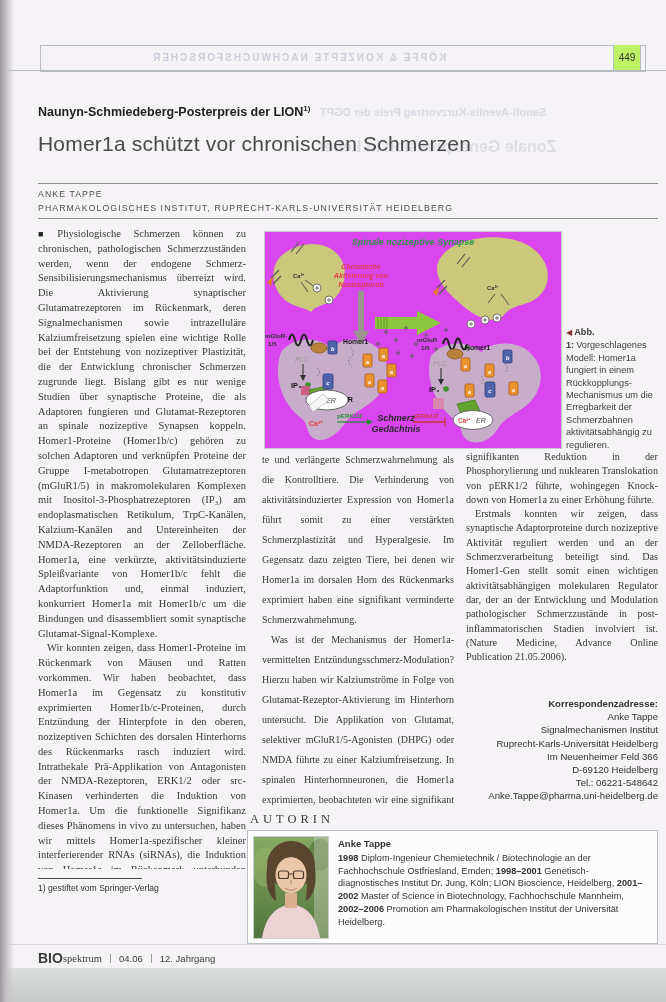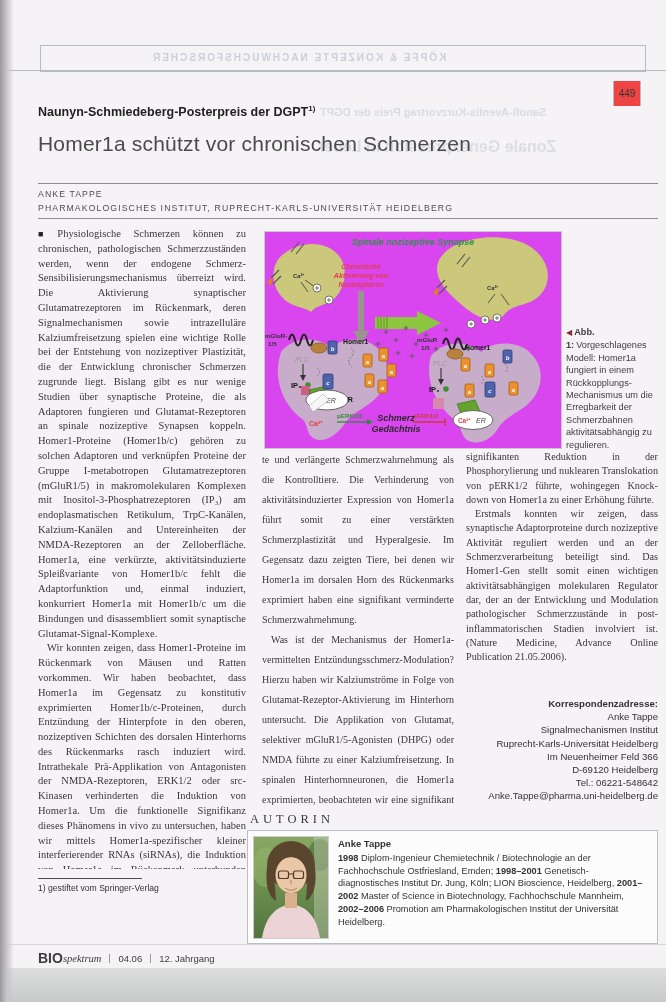--- a/index.html
+++ b/index.html
@@ -9,21 +9,21 @@
   
   .scan-left{left:0;top:0;width:14px;height:1002px;z-index:40;
     background:linear-gradient(to right,#9b989e,#c6c3c8 45%,rgba(246,243,246,0));}
   .scan-bottom{left:0;top:968px;width:666px;height:34px;z-index:30;
     background:linear-gradient(#dcdedd,#c7cac9);}
   .bleed{color:#8fa0b6;transform:scaleX(-1);white-space:nowrap;}
   
   .band{left:40px;top:45px;width:604px;height:25px;border:1px solid #b6bdc2;z-index:5;}
   .band-text{left:110px;top:6px;font-size:10px;font-weight:bold;letter-spacing:2px;opacity:.42;}
   .pn-box{left:572px;top:-1px;width:26px;height:25px;border-left:1px solid #b6bdc2;border-right:1px solid #b6bdc2;
-    display:flex;align-items:center;justify-content:center;font-size:10px;color:#333;background:#ef4444;margin-top:36px;}
+    display:flex;align-items:center;justify-content:center;font-size:10px;color:#333;background:#bef264;}
   .hairline{left:0;top:70px;width:666px;height:1px;background:#b6bdc2;}
   .bleed1{left:320px;top:106px;font-size:11px;font-weight:bold;opacity:.28;}
   .bleed2{left:318px;top:138px;font-size:16px;font-weight:bold;opacity:.26;}
   .kicker{left:38px;top:104px;font-size:12.5px;font-weight:bold;color:#222;}
   .kicker sup{font-size:8px;}
   .title{left:38px;top:132px;font-size:21px;color:#4a4a4a;letter-spacing:.2px;}
   .rule{left:38px;width:620px;height:1px;background:#8e8e8e;}
   .byline{left:38px;font-size:8.7px;letter-spacing:1.1px;color:#4e4e4e;}
   
   .col{color:#383838;font-family:"Liberation Serif",serif;text-align:justify;}
@@ -49,38 +49,38 @@
   .aut-head{left:250px;top:812px;font-family:"Liberation Serif",serif;font-size:12.5px;letter-spacing:4px;color:#3a3a3a;}
   .aut-box{left:247px;top:830px;width:409px;height:112px;border:1px solid #b9c0c4;background:#fdfcfd;z-index:35;}
   .aut-photo{left:5px;top:5px;width:74px;height:101px;border:1px solid #ccc;overflow:hidden;}
   .aut-bio{left:90px;top:7px;width:310px;font-size:9.2px;line-height:12.8px;color:#333;}
   .aut-name{font-weight:bold;font-size:9.5px;margin-bottom:1px;}
   .aut-bio .b{font-weight:bold;}
   
   .foot-rule{left:0;top:944px;width:666px;height:1px;background:#d8d5d9;}
   .footer{left:38px;top:950px;display:flex;align-items:center;font-size:9.5px;color:#3d3d3d;z-index:35;}
   .footer .brand-b{font-weight:bold;font-size:14px;}
-  .footer .brand-i{font-style:italic;font-family:"Liberation Serif",serif;font-size:10.5px;}
+  .footer .brand-i{font-family:"Liberation Serif",serif;font-size:10.5px;}
   .footer .sep{width:1px;height:9px;background:#9a9a9a;margin:0 8px;}
 </style>
 </head>
 <body>
 
 <div class="abs scan-left"></div>
 <div class="abs scan-bottom"></div>
 
 <div class="abs band">
   <div class="abs band-text bleed">KÖPFE &amp; KONZEPTE   NACHWUCHSFORSCHER</div>
   <div class="abs pn-box">449</div>
 </div>
 <div class="abs hairline"></div>
 <div class="abs bleed1 bleed">Sanofi-Aventis-Kurzvortrag Preis der DGPT</div>
 <div class="abs bleed2 bleed">Zonale Genexpression in Leber</div>
 
-<div class="abs kicker"><span>Naunyn-Schmiedeberg-Posterpreis der DGPT</span><sup>1)</sup></div>
+<div class="abs kicker"><span>Naunyn-Schmiedeberg-Posterpreis der LION</span><sup>1)</sup></div>
 <h1 class="abs title" style="margin:0;font-weight:normal;">Homer1a schützt vor chronischen Schmerzen</h1>
 <div class="abs rule" style="top:183px;"></div>
 <div class="abs byline" style="top:189px;">ANKE TAPPE</div>
 <div class="abs byline" style="top:203px;">PHARMAKOLOGISCHES INSTITUT, RUPRECHT-KARLS-UNIVERSITÄT HEIDELBERG</div>
 <div class="abs rule" style="top:218px;"></div>
 
 <div class="abs col col1">
   <p><span class="bullet">■</span><span>Physiologische Schmerzen können zu chronischen, pathologischen Schmerzzuständen werden, wenn der endogene Schmerz-Sensibilisierungsmechanismus überreizt wird. Die Aktivierung synaptischer Glutamatrezeptoren im Rückenmark, deren Signalmechanismen sowie intrazelluläre Kalziumfreisetzung spielen eine wichtige Rolle bei der Entstehung von nozizeptiver Plastizität, die der Entwicklung chronischer Schmerzen zugrunde liegt. Bislang gibt es nur wenige Studien über synaptische Proteine, die als Adaptoren fungieren und Glutamat-Rezeptoren an spinale nozizeptive Synapsen koppeln. Homer1-Proteine (Homer1b/c) gehören zu solchen Adaptoren und verknüpfen Proteine der Gruppe I-metabotropen Glutamatrezeptoren (mGluR1/5) in makromolekularen Komplexen mit Inositol-3-Phosphatrezeptoren (IP₃) am endoplasmatischen Retikulum, TrpC-Kanälen, Kalzium-Kanälen and Untereinheiten der NMDA-Rezeptoren an der Zelloberfläche. Homer1a, eine verkürzte, aktivitätsinduzierte Spleißvariante von Homer1b/c fehlt die Adaptorfunktion und, einmal induziert, konkurriert Homer1a mit Homer1b/c um die Bindungen und disassembliert somit synaptische Glutamat-Signal-Komplexe.</span></p>
   <p>Wir konnten zeigen, dass Homer1-Proteine im Rückenmark von Mäusen und Ratten vorkommen. Wir haben beobachtet, dass Homer1a im Gegensatz zu konstitutiv exprimierten Homer1b/c-Proteinen, durch Entzündung der Hinterpfote in den oberen, nozizeptiven Schichten des dorsalen Hinterhorns des Rückenmarks rasch induziert wird. Intrathekale Prä-Applikation von Antagonisten der NMDA-Rezeptoren, ERK1/2 oder src-Kinasen verhinderten die Induktion von Homer1a. Um die funktionelle Signifikanz dieses Phänomens in vivo zu untersuchen, haben wir mittels Homer1a-spezifischer kleiner interferierender RNAs (siRNAs), die Induktion von Homer1a im Rückenmark unterbunden (Knock-down). In verschiedenen Entzündungsschmerz-Modellen entwickelten die Knock-down-Tiere eine signifikant verstärk-</p>
 </div>

